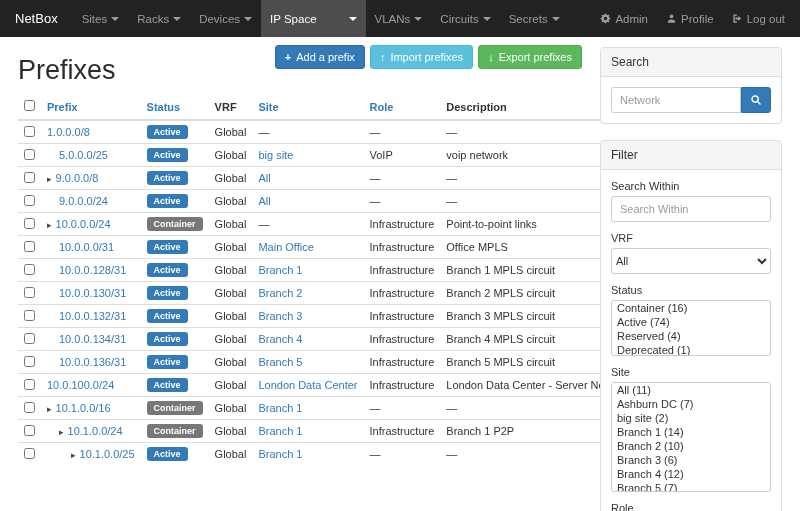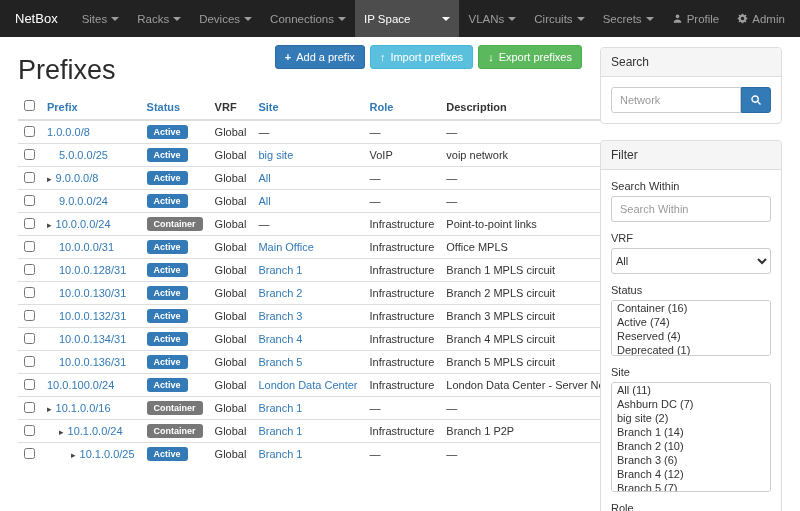--- a/index.html
+++ b/index.html
@@ -71,57 +71,53 @@
         <span class="caret"></span>
       </a>
       <a class="nav-item">
         <span>Racks</span>
         <span class="caret"></span>
       </a>
       <a class="nav-item">
         <span>Devices</span>
         <span class="caret"></span>
       </a>
-      <a class="nav-item">
-        <span>Connections</span>
-        <span class="caret"></span>
-      </a>
       <a class="nav-item active">
         <span>IP Space</span>
         <span class="caret"></span>
       </a>
       <a class="nav-item">
         <span>VLANs</span>
         <span class="caret"></span>
       </a>
       <a class="nav-item">
         <span>Circuits</span>
         <span class="caret"></span>
       </a>
       <a class="nav-item">
         <span>Secrets</span>
         <span class="caret"></span>
       </a>
     </div>
   <div class="nav-right" id="nav-right">
+      <a class="nav-item">
+        <span class="nav-ic">
+          <svg viewBox="0 0 16 16" fill="currentColor">
+            <path fill-rule="evenodd" d="M6.8 1l-.3 1.7-1.5.6L3.6 2.2 2.2 3.6l1.1 1.4-.6 1.5L1 6.8v2.4l1.7.3.6 1.5-1.1 1.4 1.4 1.4 1.4-1.1 1.5.6.3 1.7h2.4l.3-1.7 1.5-.6 1.4 1.1 1.4-1.4-1.1-1.4.6-1.5 1.7-.3V6.8l-1.7-.3-.6-1.5 1.1-1.4-1.4-1.4-1.4 1.1-1.5-.6L9.2 1H6.8zM8 5.5a2.5 2.5 0 1 0 0 5 2.5 2.5 0 1 0 0-5z"></path>
+          </svg>
+        </span>
+        <span>Admin</span>
+      </a>
       <a class="nav-item">
         <span class="nav-ic">
           <svg viewBox="0 0 16 16" fill="currentColor">
             <path d="M8 7.5A2.75 2.75 0 1 0 8 2a2.75 2.75 0 0 0 0 5.5zM2.5 14c0-2.9 2.5-4.4 5.5-4.4s5.5 1.5 5.5 4.4z"></path>
           </svg>
         </span>
         <span>Profile</span>
-      </a>
-      <a class="nav-item">
-        <span class="nav-ic">
-          <svg viewBox="0 0 16 16" fill="currentColor">
-            <path fill-rule="evenodd" d="M6.8 1l-.3 1.7-1.5.6L3.6 2.2 2.2 3.6l1.1 1.4-.6 1.5L1 6.8v2.4l1.7.3.6 1.5-1.1 1.4 1.4 1.4 1.4-1.1 1.5.6.3 1.7h2.4l.3-1.7 1.5-.6 1.4 1.1 1.4-1.4-1.1-1.4.6-1.5 1.7-.3V6.8l-1.7-.3-.6-1.5 1.1-1.4-1.4-1.4-1.4 1.1-1.5-.6L9.2 1H6.8zM8 5.5a2.5 2.5 0 1 0 0 5 2.5 2.5 0 1 0 0-5z"></path>
-          </svg>
-        </span>
-        <span>Admin</span>
       </a>
       <a class="nav-item">
         <span class="nav-ic">
           <svg viewBox="0 0 16 16" fill="currentColor">
             <path d="M7 2v2H4v8h3v2H2V2h5zm2 2.5L13.5 8 9 11.5V9.5H5V6.5h4V4.5z"></path>
           </svg>
         </span>
         <span>Log out</span>
       </a>
     </div>

